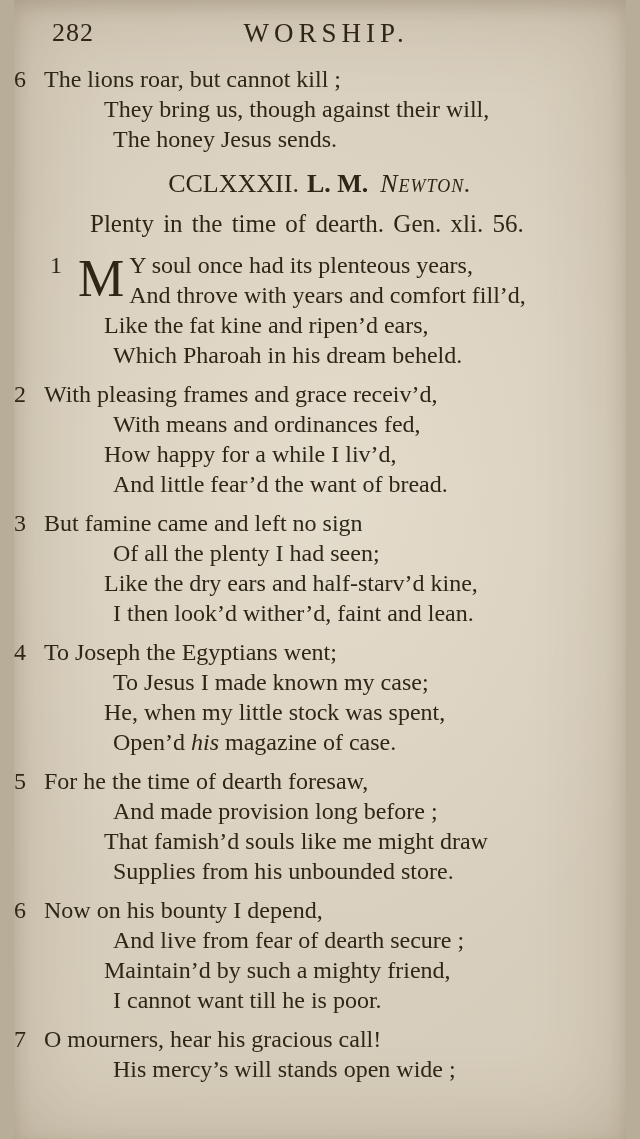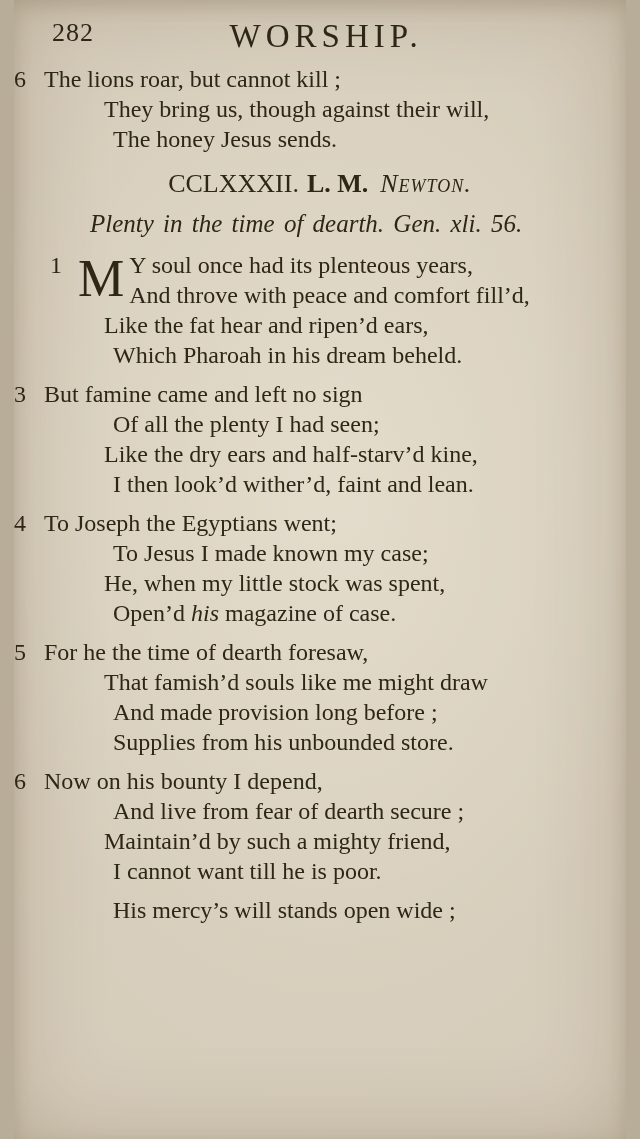--- a/index.html
+++ b/index.html
@@ -12,31 +12,31 @@
     overflow:hidden;
     font-family:"Liberation Serif","DejaVu Serif",serif;
     color:#2e2718;
     background:
       radial-gradient(ellipse 85% 65% at 52% 42%, rgba(255,250,235,0.28), rgba(0,0,0,0) 72%),
       radial-gradient(ellipse 130% 105% at 50% 50%, #dad1c0 0%, #d5cbb9 70%, #c8bda8 92%, #bcb098 100%);
     box-shadow:inset 0 0 90px rgba(84,64,32,0.22), inset 0 6px 18px rgba(84,64,32,0.18);
   }
   .header{position:relative;height:36px;margin-bottom:10px;font-size:26px;}
   .page-num{position:absolute;left:38px;top:0;letter-spacing:1px;}
-  .running-title{position:absolute;left:51%;transform:translateX(-50%);letter-spacing:5px;font-size:33px;}
+  .running-title{position:absolute;left:51%;transform:translateX(-50%);letter-spacing:5px;font-size:27px;}
   .verse{position:relative;margin-bottom:9px;}
   .line{height:30px;line-height:30px;font-size:24px;white-space:nowrap;}
   .l1{}
   .vnum{display:inline-block;width:30px;}
   .l2,.l4{padding-left:99px;}
   .l3{padding-left:90px;}
   .hymn-heading{margin:14px 0 8px;text-align:center;font-size:26px;height:32px;line-height:32px;}
   .hymn-heading .meter{margin:0 12px 0 8px;font-weight:bold;}
   .hymn-heading .author{font-style:italic;font-variant:small-caps;letter-spacing:1px;}
-  .subtitle{font-style:italic;font-size:25px;height:32px;line-height:32px;padding-left:76px;margin-bottom:10px;word-spacing:3px;white-space:nowrap;}
+  .subtitle{font-size:25px;height:32px;line-height:32px;padding-left:76px;margin-bottom:10px;word-spacing:3px;white-space:nowrap;}
   .verse-dropcap .vnum-abs{position:absolute;left:36px;top:2px;font-size:24px;}
   .dropcap{float:left;font-size:52px;line-height:56px;height:56px;margin:1px 5px 0 64px;}
   .dc{padding-left:1px;}
   .em{font-style:italic;}
 </style>
 </head>
 <body>
 
 <div class="page">
 
@@ -52,51 +52,58 @@
   </div>
 
   <div class="hymn-heading"><span>CCLXXXII.</span><span class="meter">L. M.</span><span class="author">Newton.</span></div>
 
   <div class="subtitle">Plenty in the time of dearth. Gen. xli. 56.</div>
 
   <div class="verse verse-dropcap">
     <span class="vnum-abs">1</span>
     <span class="dropcap">M</span>
     <div class="line dc">Y soul once had its plenteous years,</div>
-    <div class="line dc">And throve with peace and comfort fill’d,</div>
-    <div class="line l3">Like the fat hear and ripen’d ears,</div>
+    <div class="line dc">And throve with years and comfort fill’d,</div>
+    <div class="line l3">Like the fat kine and ripen’d ears,</div>
     <div class="line l4">Which Pharoah in his dream beheld.</div>
   </div>
 
+  <div class="verse">
+    <div class="line l1"><span class="vnum">2</span><span class="ltext">With pleasing frames and grace receiv’d,</span></div>
+    <div class="line l2">With means and ordinances fed,</div>
+    <div class="line l3">How happy for a while I liv’d,</div>
+    <div class="line l4">And little fear’d the want of bread.</div>
+  </div>
 
   <div class="verse">
     <div class="line l1"><span class="vnum">3</span><span class="ltext">But famine came and left no sign</span></div>
     <div class="line l2">Of all the plenty I had seen;</div>
     <div class="line l3">Like the dry ears and half-starv’d kine,</div>
     <div class="line l4">I then look’d wither’d, faint and lean.</div>
   </div>
 
   <div class="verse">
     <div class="line l1"><span class="vnum">4</span><span class="ltext">To Joseph the Egyptians went;</span></div>
     <div class="line l2">To Jesus I made known my case;</div>
     <div class="line l3">He, when my little stock was spent,</div>
     <div class="line l4"><span>Open’d </span><span class="em">his</span><span> magazine of case.</span></div>
   </div>
 
   <div class="verse">
     <div class="line l1"><span class="vnum">5</span><span class="ltext">For he the time of dearth foresaw,</span></div>
+    <div class="line l2">And made provision long before ;</div>
     <div class="line l3">That famish’d souls like me might draw</div>
-    <div class="line l2">And made provision long before ;</div>
     <div class="line l4">Supplies from his unbounded store.</div>
   </div>
 
   <div class="verse">
     <div class="line l1"><span class="vnum">6</span><span class="ltext">Now on his bounty I depend,</span></div>
     <div class="line l2">And live from fear of dearth secure ;</div>
     <div class="line l3">Maintain’d by such a mighty friend,</div>
     <div class="line l4">I cannot want till he is poor.</div>
   </div>
 
   <div class="verse">
+    <div class="line l1"><span class="vnum">7</span><span class="ltext">O mourners, hear his gracious call!</span></div>
     <div class="line l2">His mercy’s will stands open wide ;</div>
   </div>
 
 </div>
 
 </body></html>

